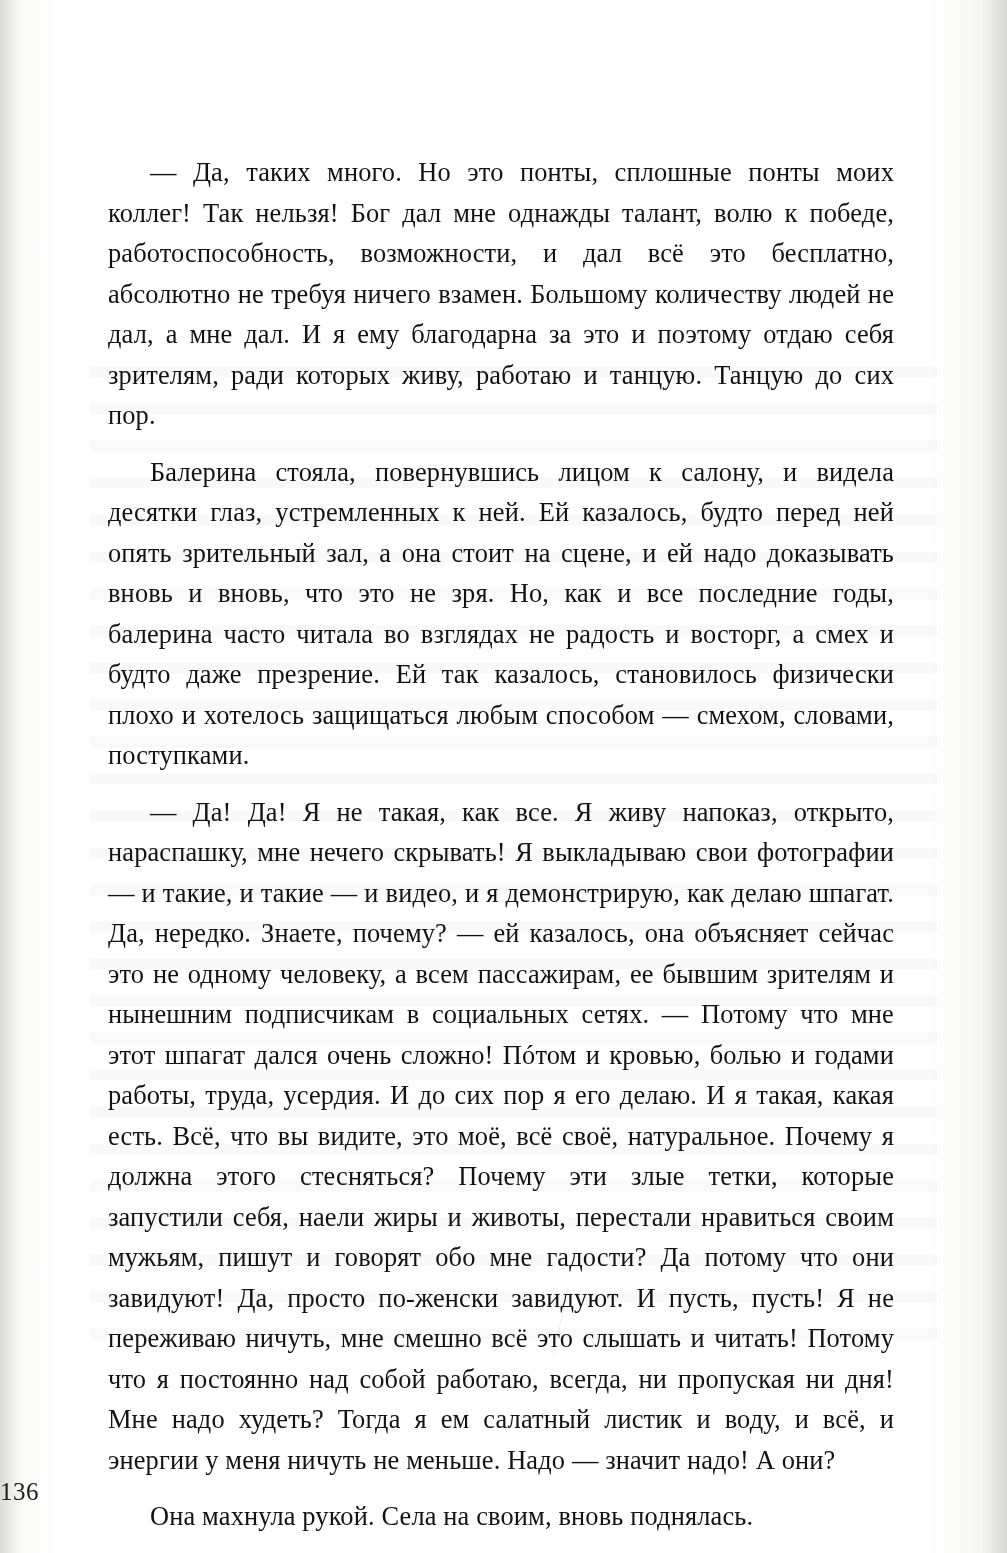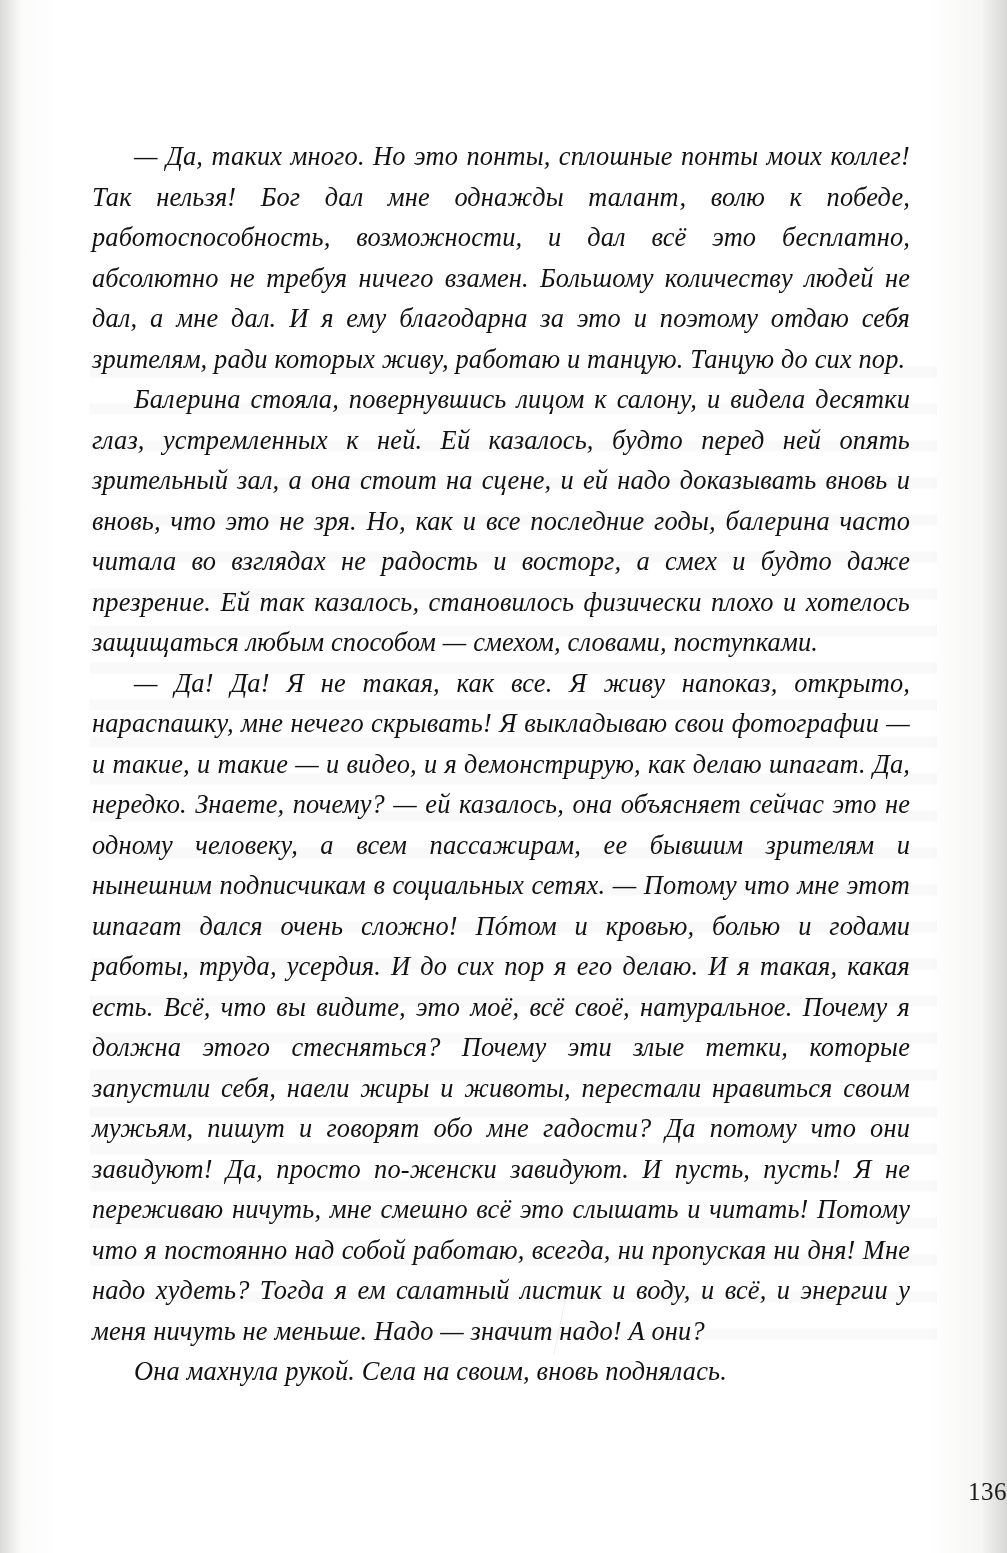--- a/index.html
+++ b/index.html
@@ -55,31 +55,30 @@
     top: 136px;
     width: 818px;
     color: #121212;
     font-size: 26.4px;
     line-height: 40.5px;
     text-align: justify;
     text-justify: inter-word;
     letter-spacing: 0.15px;
   }
   .textblock p {
-    margin: 0;
+    margin: 16px;
     text-indent: 42px;
-    font-style: italic;
   }
 
   .folio {
     position: absolute;
     left: 0;
     right: 0;
     top: 1478px;
-    text-align: right;
+    text-align: left;
     font-size: 25px;
     color: #1a1a1a;
     letter-spacing: 0.5px;
   }
 
   
   .crease-a {
     position: absolute;
     left: 560px;
     top: 1290px;

